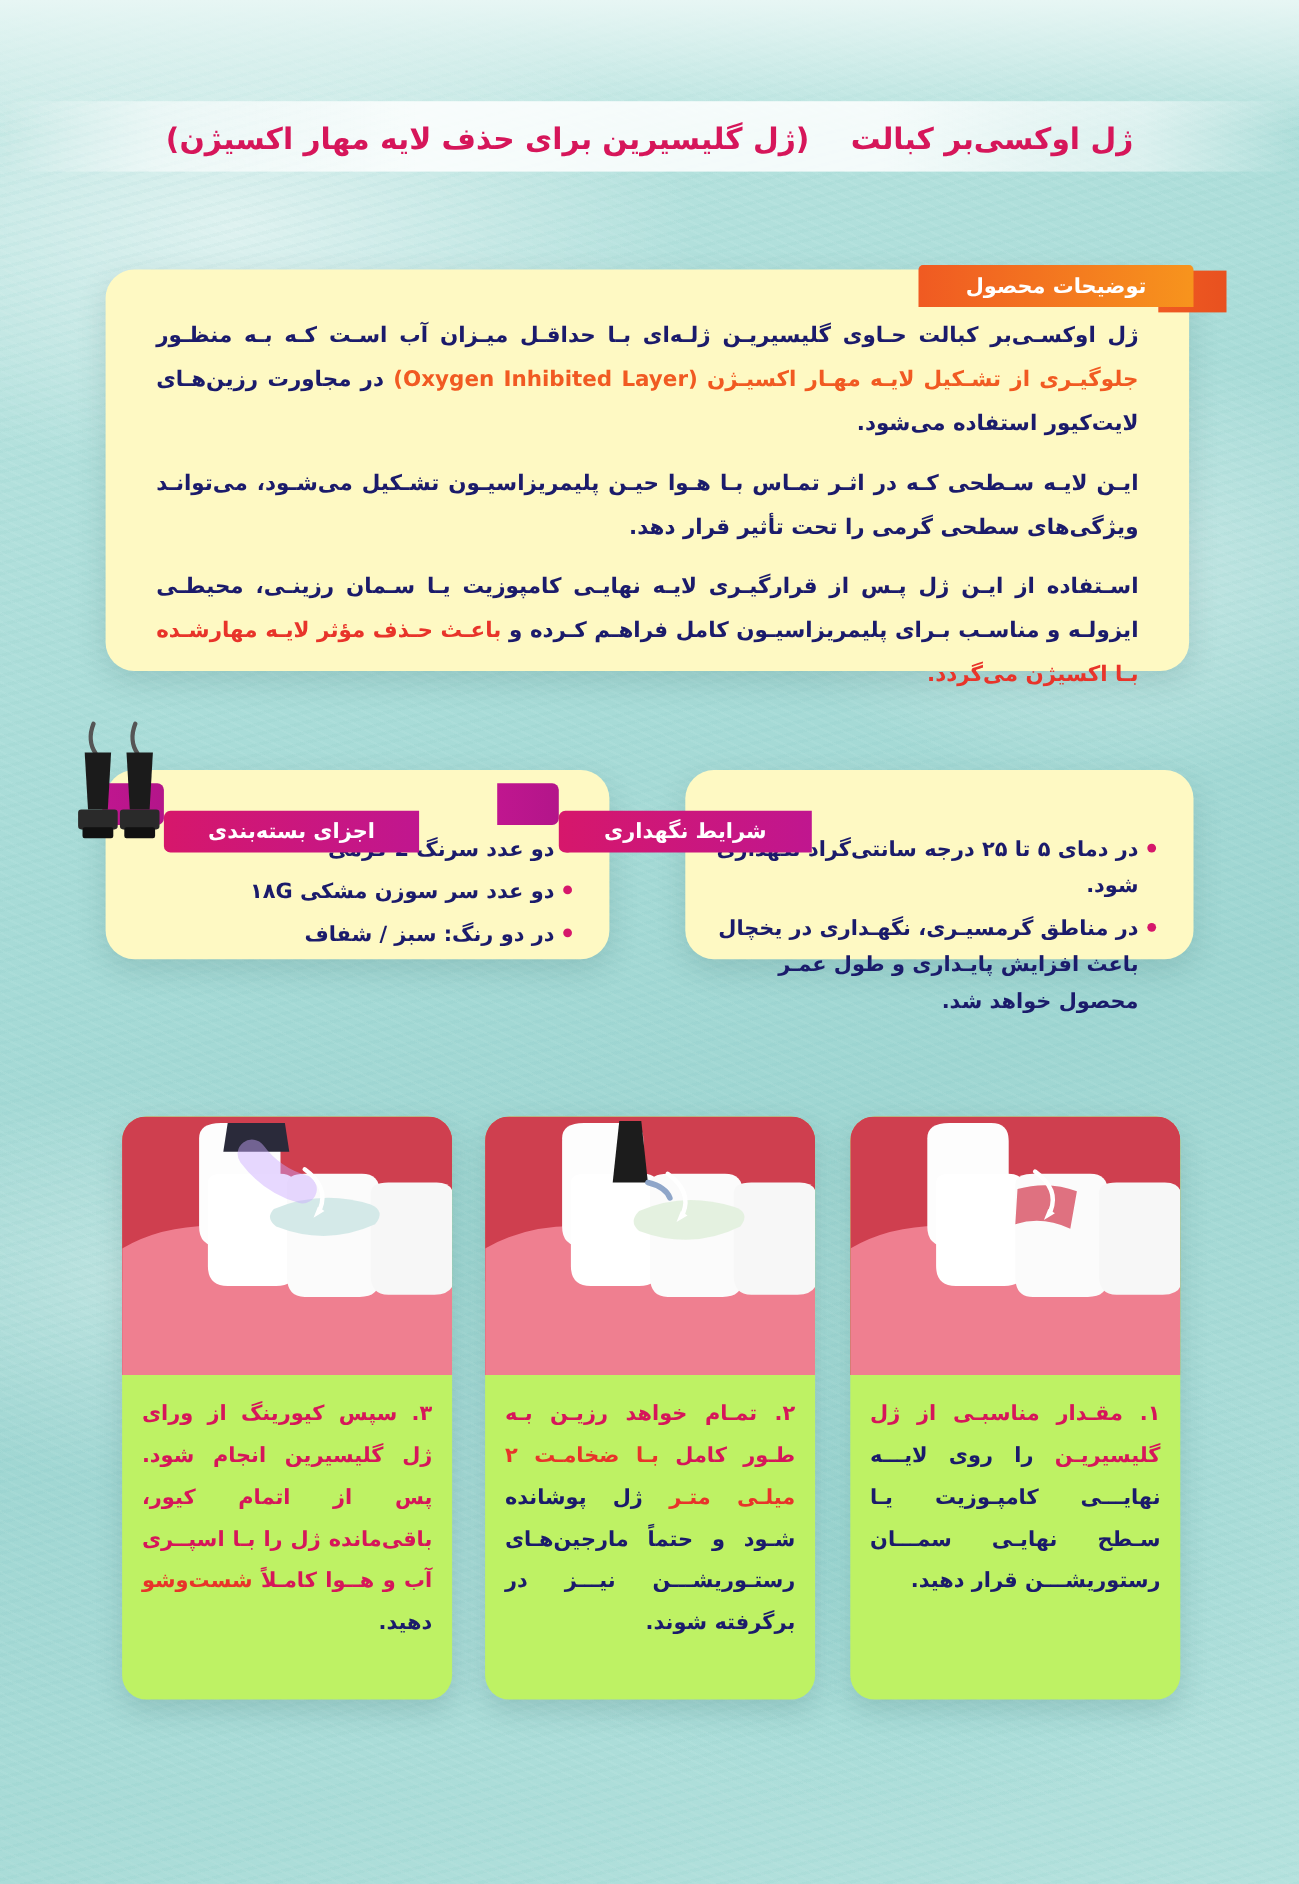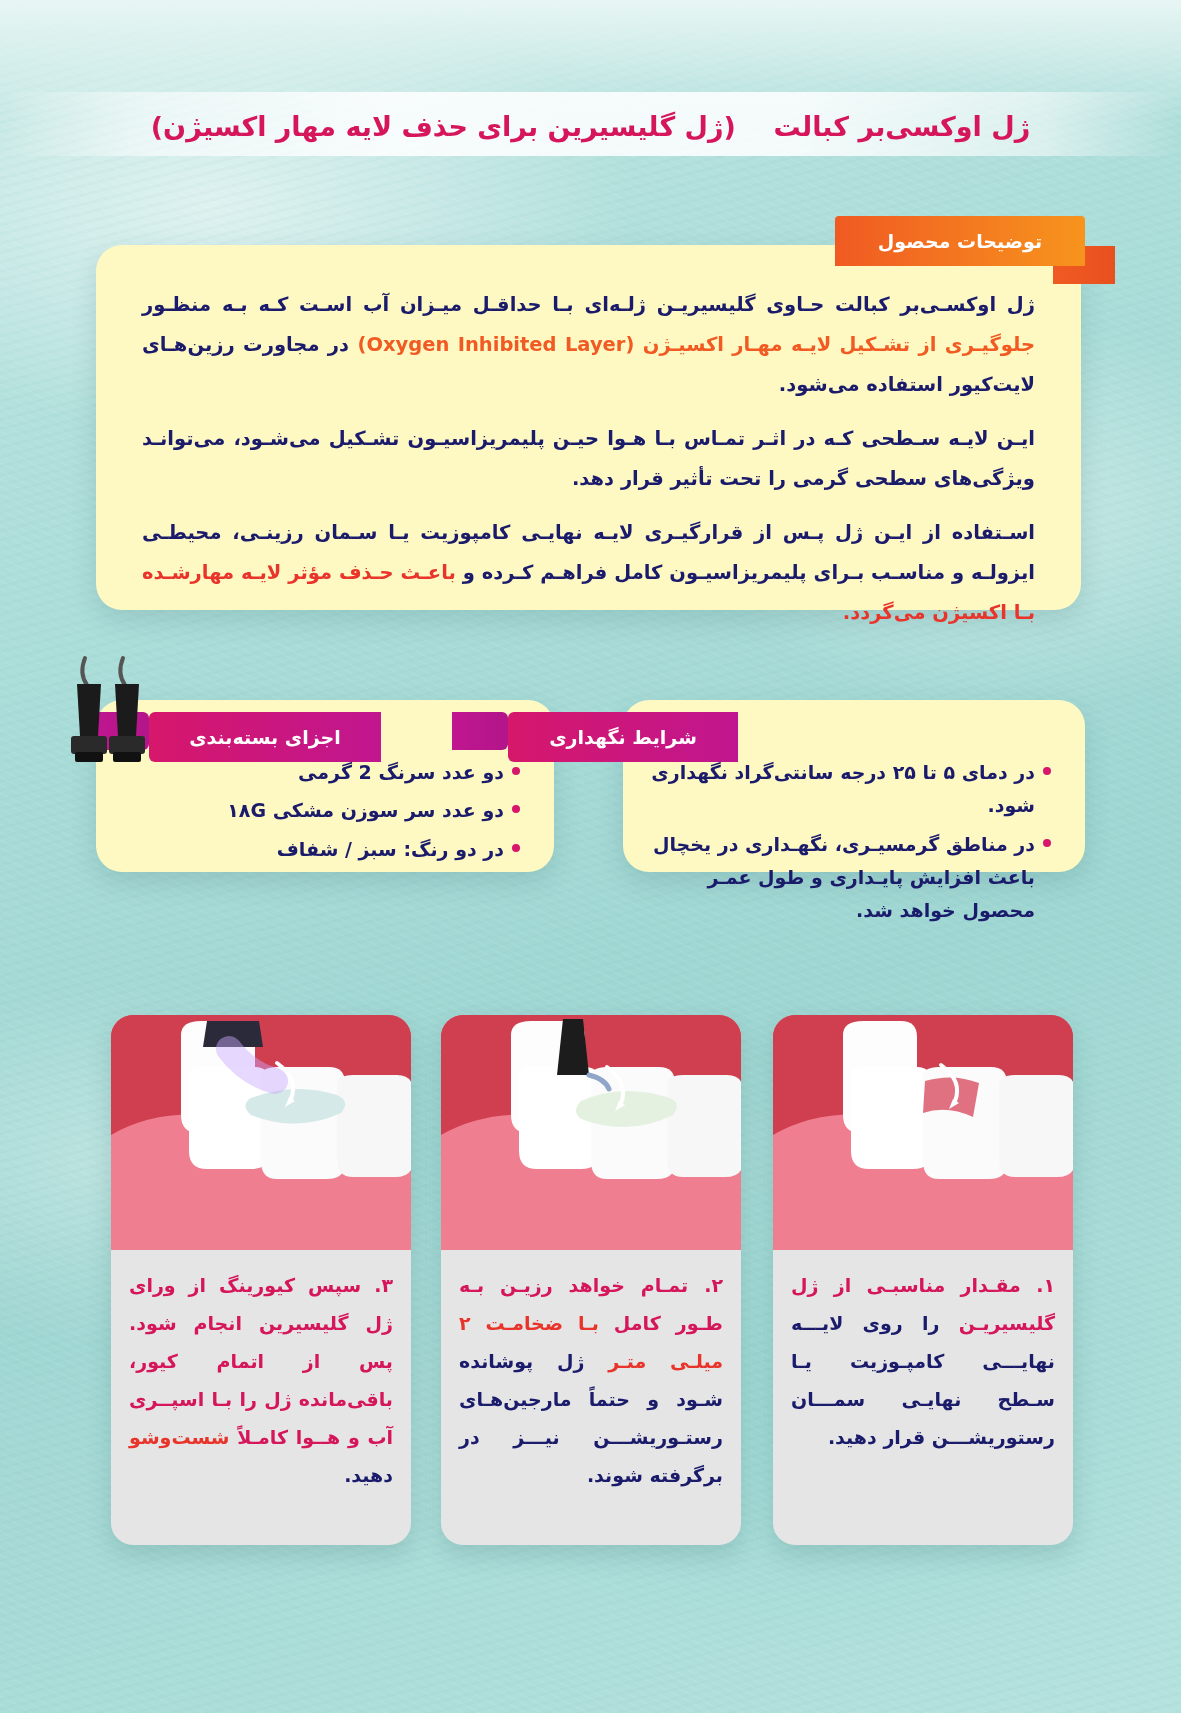--- a/index.html
+++ b/index.html
@@ -54,25 +54,26 @@
   .card{
     position:absolute;
     background:#fef9c3;
     border-radius:26px;
     box-shadow:0 10px 26px rgba(40,90,90,.16);
   }
 
   
   .ribbon{
     position:absolute;
-    height:50px;
+    height:38px;
     display:flex; align-items:center; justify-content:center;
     color:#fff; font-weight:bold; font-size:19px;
     padding:0 22px;
     z-index:4;
+    margin-top:25px;
   }
   .ribbon.orange{ background:linear-gradient(90deg,#f05a22,#f7941d); }
   .ribbon.pink  { background:linear-gradient(90deg,#d6176b,#c0168f); }
   .ribbon-tail{
     position:absolute; z-index:3; height:38px; width:62px;
   }
   .tail-orange{ background:linear-gradient(90deg,#f05a22,#e8511f); }
   .tail-pink{ background:linear-gradient(90deg,#c0168f,#b3158a); }
 
   
@@ -110,21 +111,21 @@
   #store-card .bullets{ padding-top:56px; }
 
   
   .syringes{
     position:absolute; top:652px; right:1010px; width:120px; height:140px; z-index:6;
   }
 
   
   .step{
     position:absolute; top:1015px; width:300px; height:530px;
-    background:#e5e5e5; border-radius:22px;
+    background:#bef264; border-radius:22px;
     box-shadow:0 10px 24px rgba(40,90,90,.18);
     overflow:hidden;
   }
   #step1{ right:770px; }
   #step2{ right:440px; }
   #step3{ right:108px; }
   .step-img{ position:relative; height:235px; overflow:hidden; background:#d94a5a; }
   .step-text{
     padding:16px 18px 12px 18px;
     font-size:19px; font-weight:bold; color:#1b1b6b;

